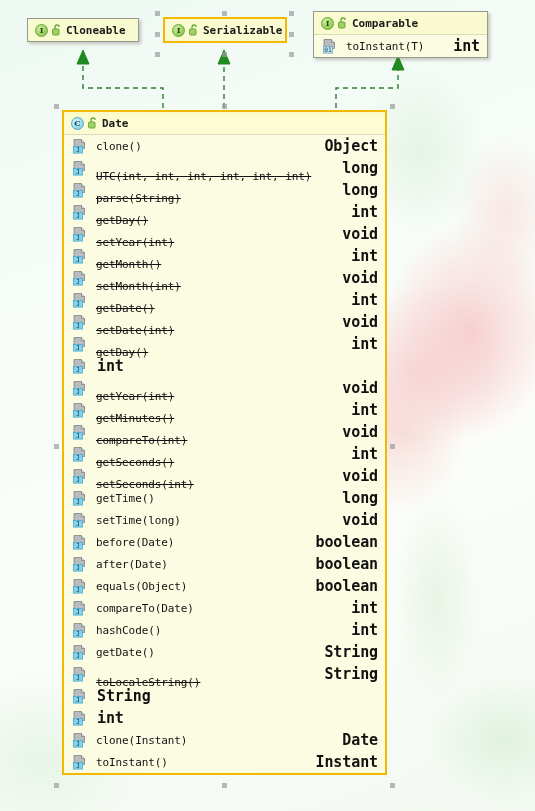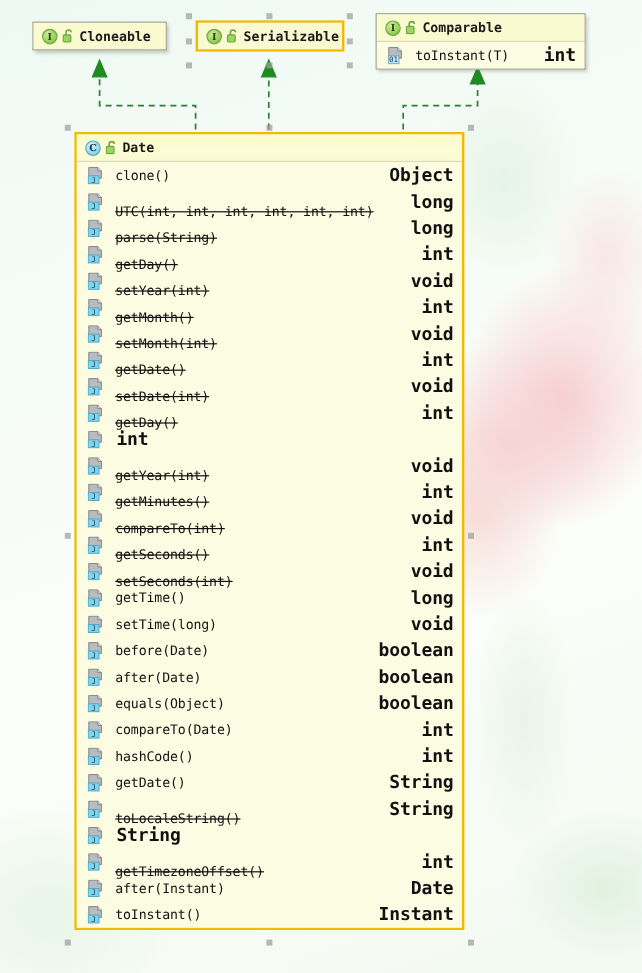--- a/index.html
+++ b/index.html
@@ -519,31 +519,30 @@
           </svg></span>
         <span class="m-type">String</span>
       </div>
       <div class="row deprecated">
         <span class="ico ico-method"><svg width="14" height="15" viewBox="0 0 14 15">
             <path d="M1 0.5 H8.5 L11.5 3.5 V9.5 H1 Z" fill="#b9bcbe" stroke="#7d8184" stroke-width="0.8"></path>
             <path d="M8.5 0.5 V3.5 H11.5" fill="#e3e5e6" stroke="#7d8184" stroke-width="0.8"></path>
             <rect x="0.5" y="7.5" width="9" height="6.6" fill="#7fd4f0" stroke="#4fa8c8" stroke-width="0.8"></rect>
             <text x="3" y="13.2" font-family="DejaVu Sans Mono, monospace" font-size="6.4" fill="#10404f">J</text>
           </svg></span>
-        <span class="m-name">getTimezoneOffset()</span>
-        <span class="m-type">int</span>
-      </div>
-      <div class="row">
-        <span class="ico ico-method"><svg width="14" height="15" viewBox="0 0 14 15">
-            <path d="M1 0.5 H8.5 L11.5 3.5 V9.5 H1 Z" fill="#b9bcbe" stroke="#7d8184" stroke-width="0.8"></path>
-            <path d="M8.5 0.5 V3.5 H11.5" fill="#e3e5e6" stroke="#7d8184" stroke-width="0.8"></path>
-            <rect x="0.5" y="7.5" width="9" height="6.6" fill="#7fd4f0" stroke="#4fa8c8" stroke-width="0.8"></rect>
-            <text x="3" y="13.2" font-family="DejaVu Sans Mono, monospace" font-size="6.4" fill="#10404f">J</text>
-          </svg></span>
-        <span class="m-name">after(Instant)</span>
+        <span class="m-type">int</span>
+      </div>
+      <div class="row">
+        <span class="ico ico-method"><svg width="14" height="15" viewBox="0 0 14 15">
+            <path d="M1 0.5 H8.5 L11.5 3.5 V9.5 H1 Z" fill="#b9bcbe" stroke="#7d8184" stroke-width="0.8"></path>
+            <path d="M8.5 0.5 V3.5 H11.5" fill="#e3e5e6" stroke="#7d8184" stroke-width="0.8"></path>
+            <rect x="0.5" y="7.5" width="9" height="6.6" fill="#7fd4f0" stroke="#4fa8c8" stroke-width="0.8"></rect>
+            <text x="3" y="13.2" font-family="DejaVu Sans Mono, monospace" font-size="6.4" fill="#10404f">J</text>
+          </svg></span>
+        <span class="m-name">clone(Instant)</span>
         <span class="m-type">Date</span>
       </div>
       <div class="row">
         <span class="ico ico-method"><svg width="14" height="15" viewBox="0 0 14 15">
             <path d="M1 0.5 H8.5 L11.5 3.5 V9.5 H1 Z" fill="#b9bcbe" stroke="#7d8184" stroke-width="0.8"></path>
             <path d="M8.5 0.5 V3.5 H11.5" fill="#e3e5e6" stroke="#7d8184" stroke-width="0.8"></path>
             <rect x="0.5" y="7.5" width="9" height="6.6" fill="#7fd4f0" stroke="#4fa8c8" stroke-width="0.8"></rect>
             <text x="3" y="13.2" font-family="DejaVu Sans Mono, monospace" font-size="6.4" fill="#10404f">J</text>
           </svg></span>
         <span class="m-name">toInstant()</span>

